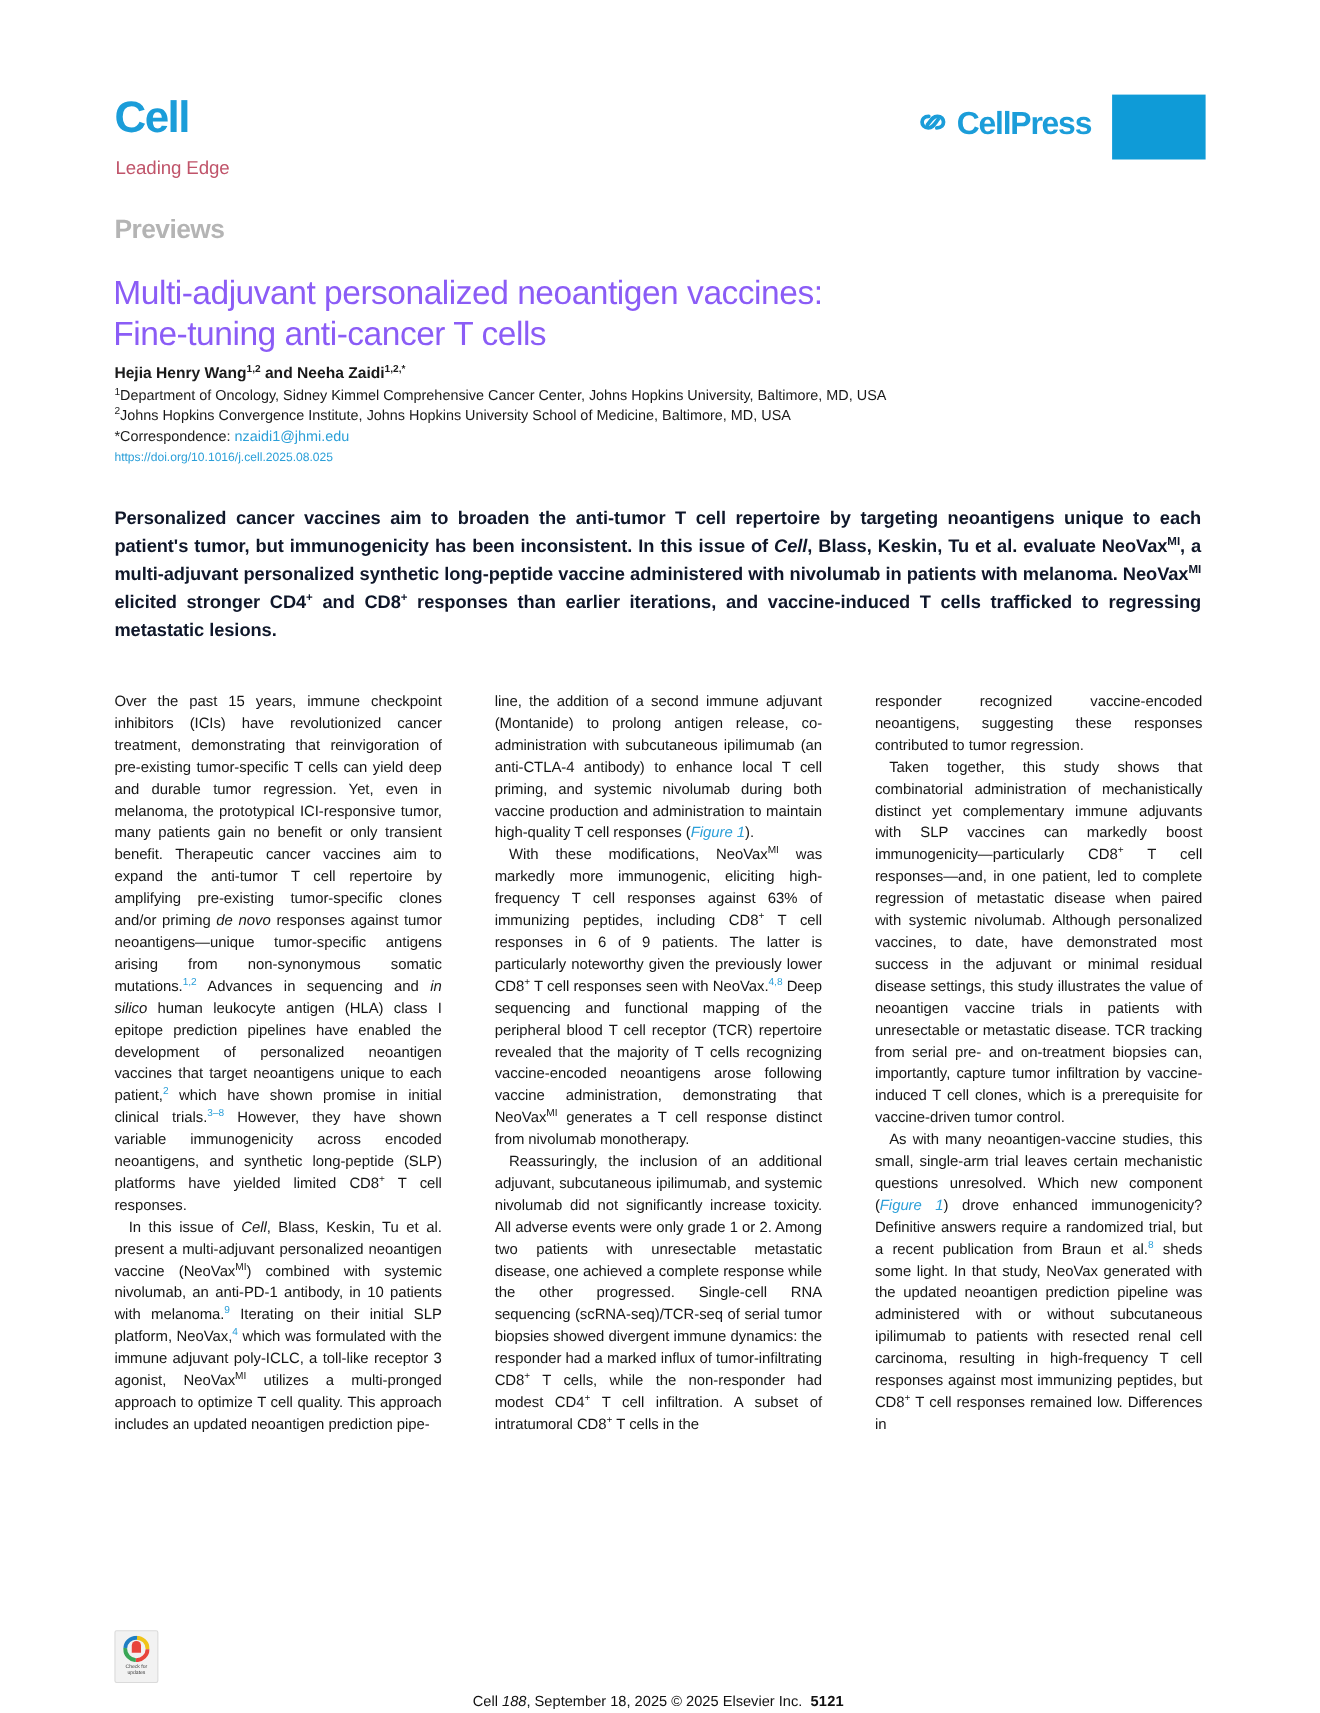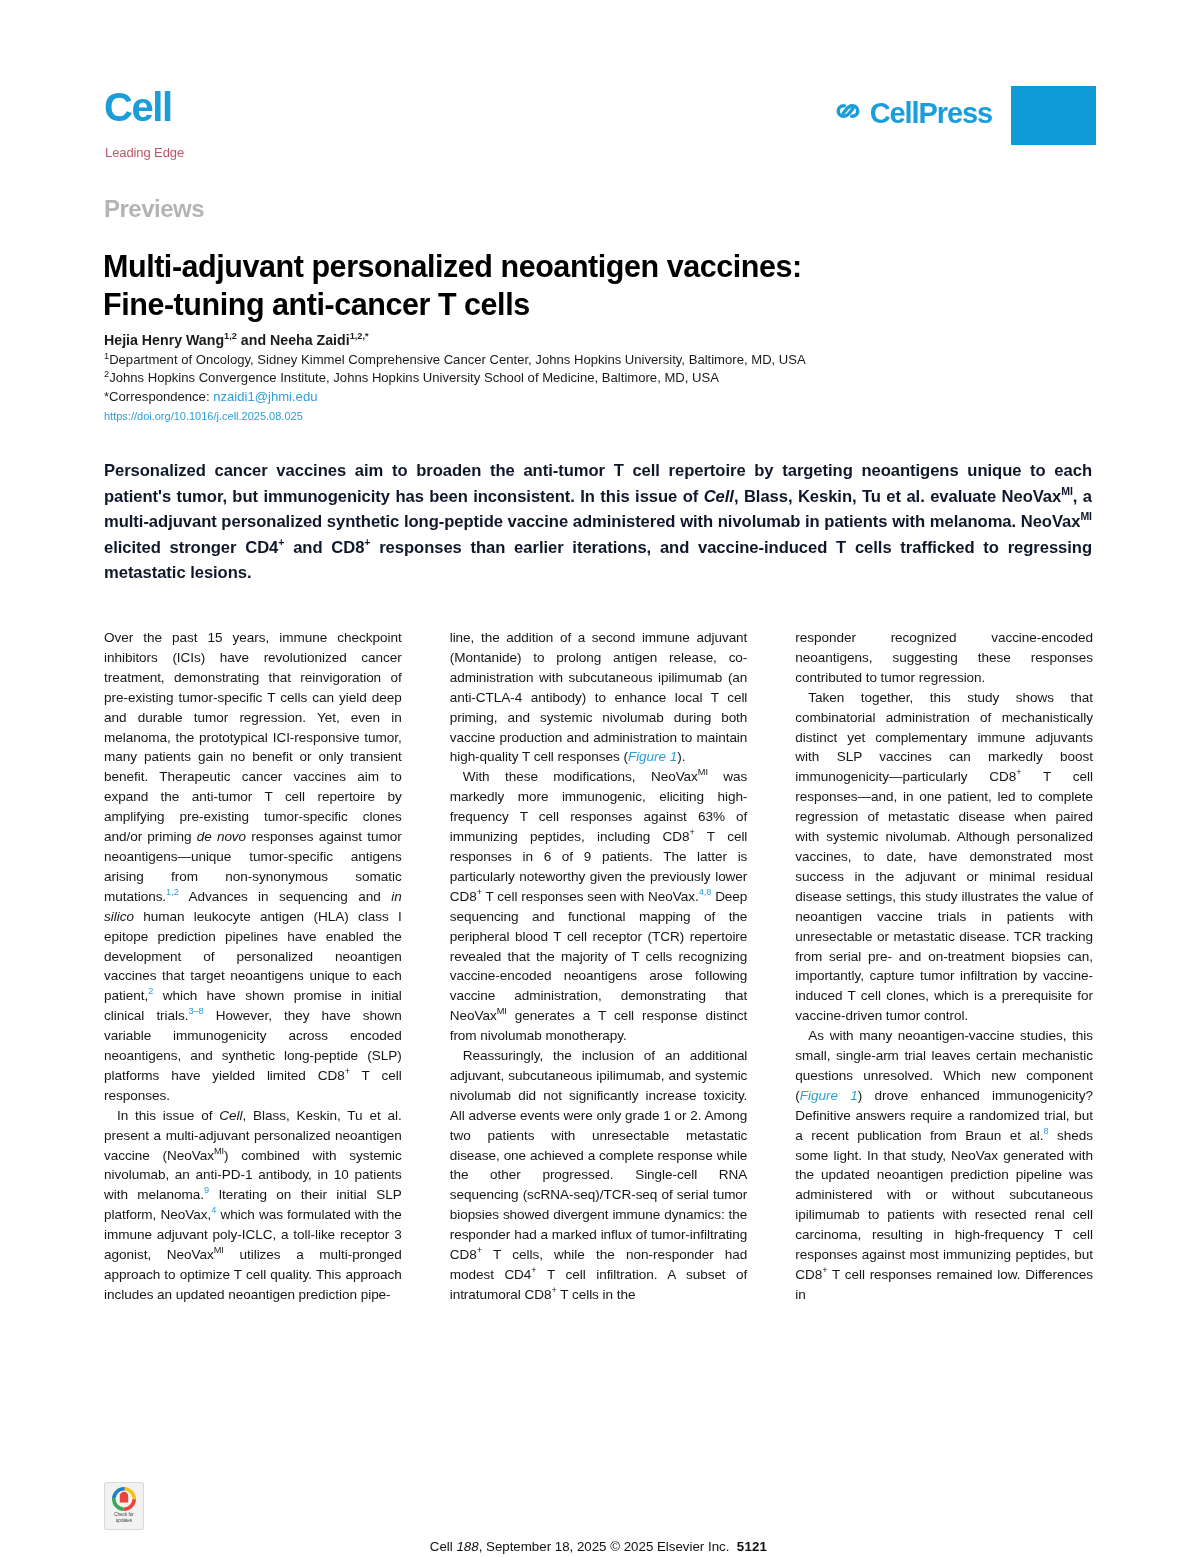--- a/index.html
+++ b/index.html
@@ -40,21 +40,21 @@
     font-weight: bold;
     font-size: 40px;
     letter-spacing: -1.4px;
     color: #1b9dd9;
     line-height: 42px;
   }
   .leading-edge {
     position: absolute;
     left: 1px;
     top: 57px;
-    font-size: 13px;
+    font-size: 17px;
     color: #c0546a;
     letter-spacing: -0.1px;
     line-height: 20px;
   }
   .cellpress {
     position: absolute;
     right: 104px;
     top: 12px;
     display: flex;
     align-items: flex-start;
@@ -90,25 +90,25 @@
     font-size: 24px;
     color: #b4b4b4;
     letter-spacing: -0.5px;
     text-align: center;
   }
   .article-title {
     position: absolute;
     left: 103px;
     top: 227px;
     width: 960px;
-    font-weight: bold;
+    font-weight: normal;
     font-size: 30.5px;
     line-height: 38px;
     letter-spacing: -0.45px;
-    color: #000000;
+    color: #8b5cf6;
   }
 
   
   .authors {
     position: absolute;
     left: 104px;
     top: 331px;
     width: 980px;
     font-size: 13.6px;
     line-height: 18.3px;

